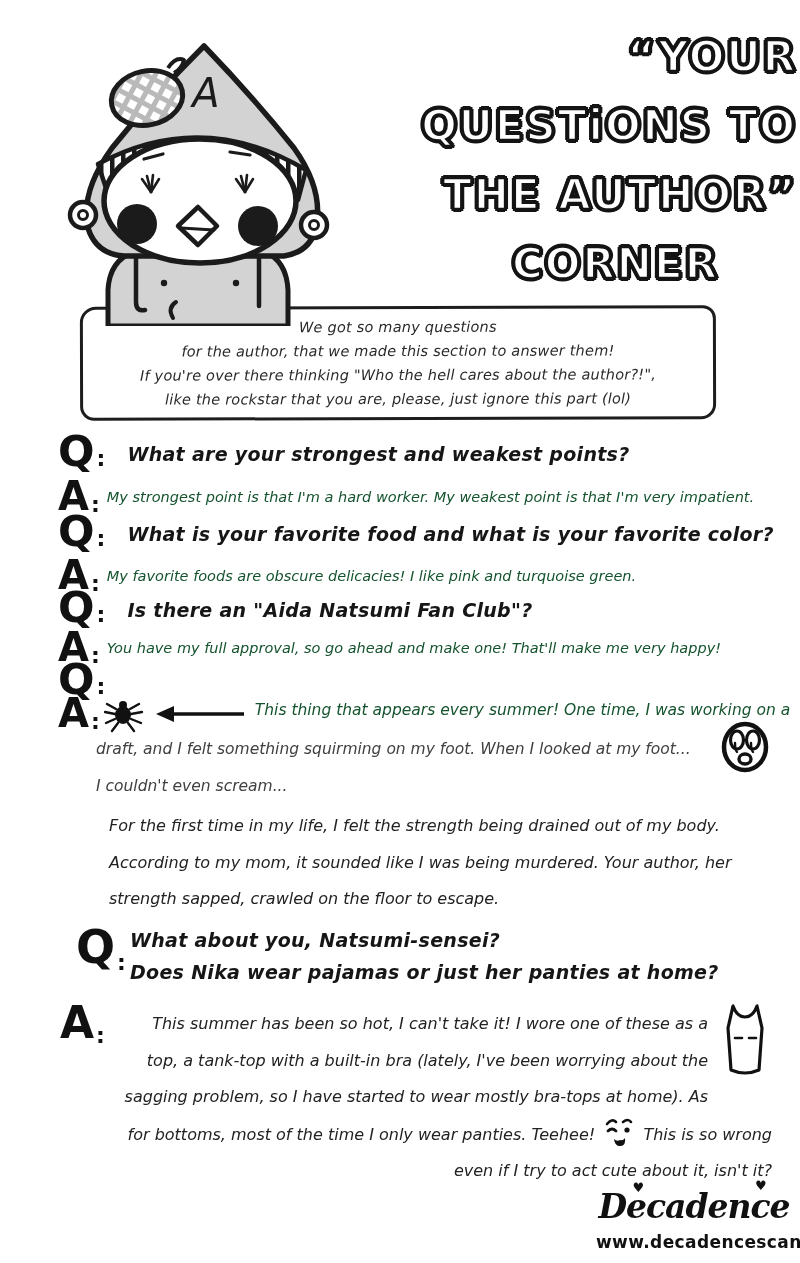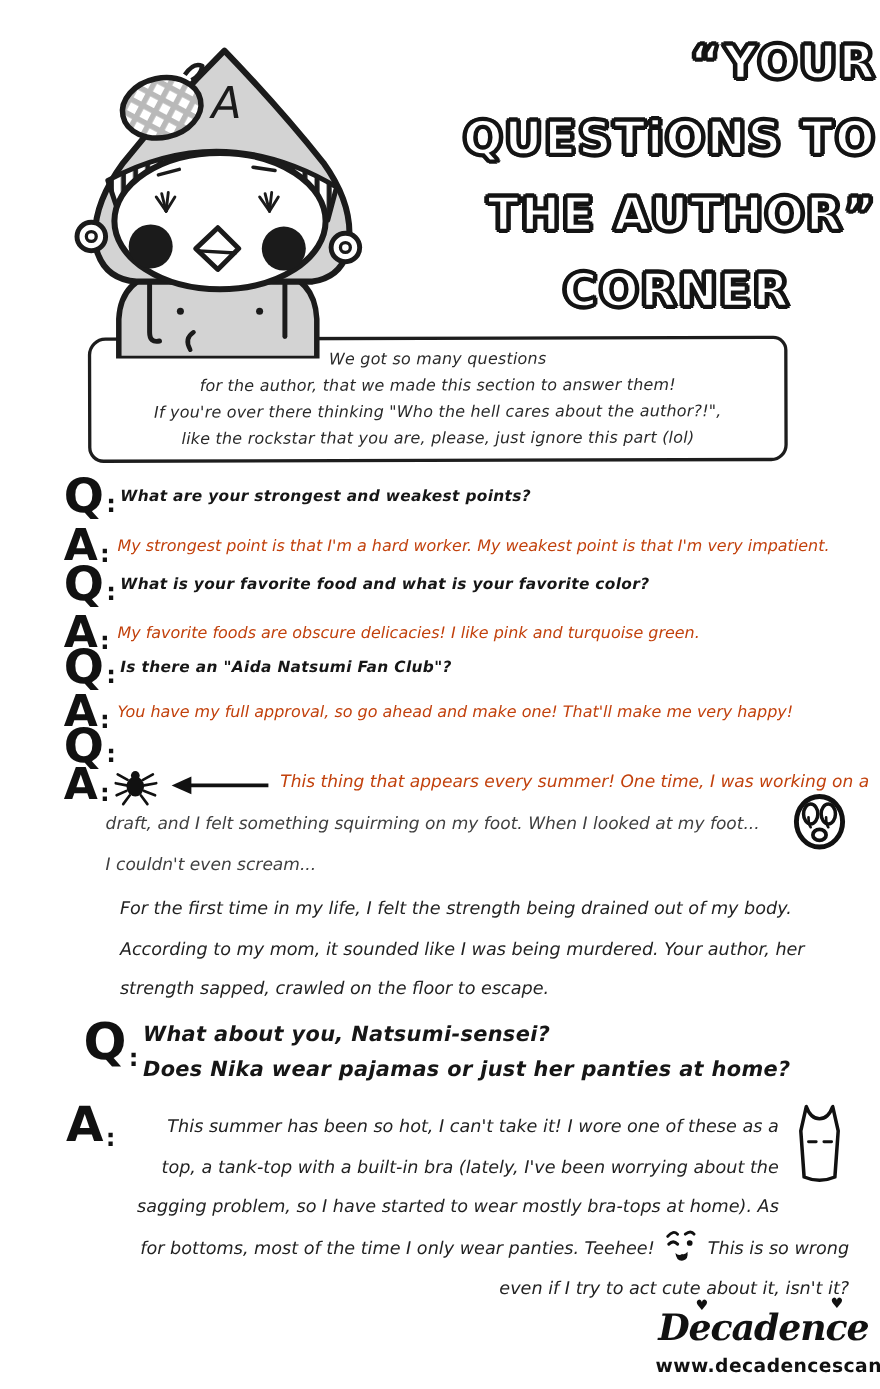--- a/index.html
+++ b/index.html
@@ -23,24 +23,24 @@
   .bubble .bline{font-style:italic;font-size:14.5px;line-height:24px;color:#2a2a2a;letter-spacing:0.2px;}
 
   .mascot{position:absolute;left:52px;top:40px;z-index:2;}
 
   
   .row{position:absolute;left:58px;display:flex;align-items:flex-start;}
   .biglet{font-weight:900;font-size:43px;line-height:0.92;letter-spacing:-1px;color:#111;
     font-family:"DejaVu Sans",sans-serif;}
   .biglet.a{font-size:40px;}
   .colon{font-weight:900;font-size:22px;color:#111;margin:16px 2px 0 3px;line-height:1;}
-  .qtxt{font-size:14px;font-weight:700;font-style:italic;letter-spacing:0.3px;
-    margin-top:11px;margin-left:2px;white-space:nowrap;color:#161616;}
+  .qtxt{font-size:19px;font-weight:700;font-style:italic;letter-spacing:0.3px;
+    margin-top:11px;margin-left:20px;white-space:nowrap;color:#161616;}
   .atxt{font-size:14.5px;font-style:italic;margin-top:11px;margin-left:5px;
-    white-space:nowrap;color:#c2410c;}
+    white-space:nowrap;color:#14532d;}
 
   .a4-line{position:absolute;left:96px;font-size:15.5px;font-style:italic;color:#404040;white-space:nowrap;}
   .para{position:absolute;left:109px;top:808px;width:655px;font-size:16px;font-style:italic;
     line-height:36.5px;color:#222;}
 
   .q5-q{position:absolute;left:76px;top:926px;display:flex;}
   .q5-text{position:absolute;left:130px;top:924px;}
   .q5-text .qline{display:block;font-size:19px;font-weight:700;font-style:italic;
     letter-spacing:0.3px;line-height:32px;color:#161616;white-space:nowrap;}
 

